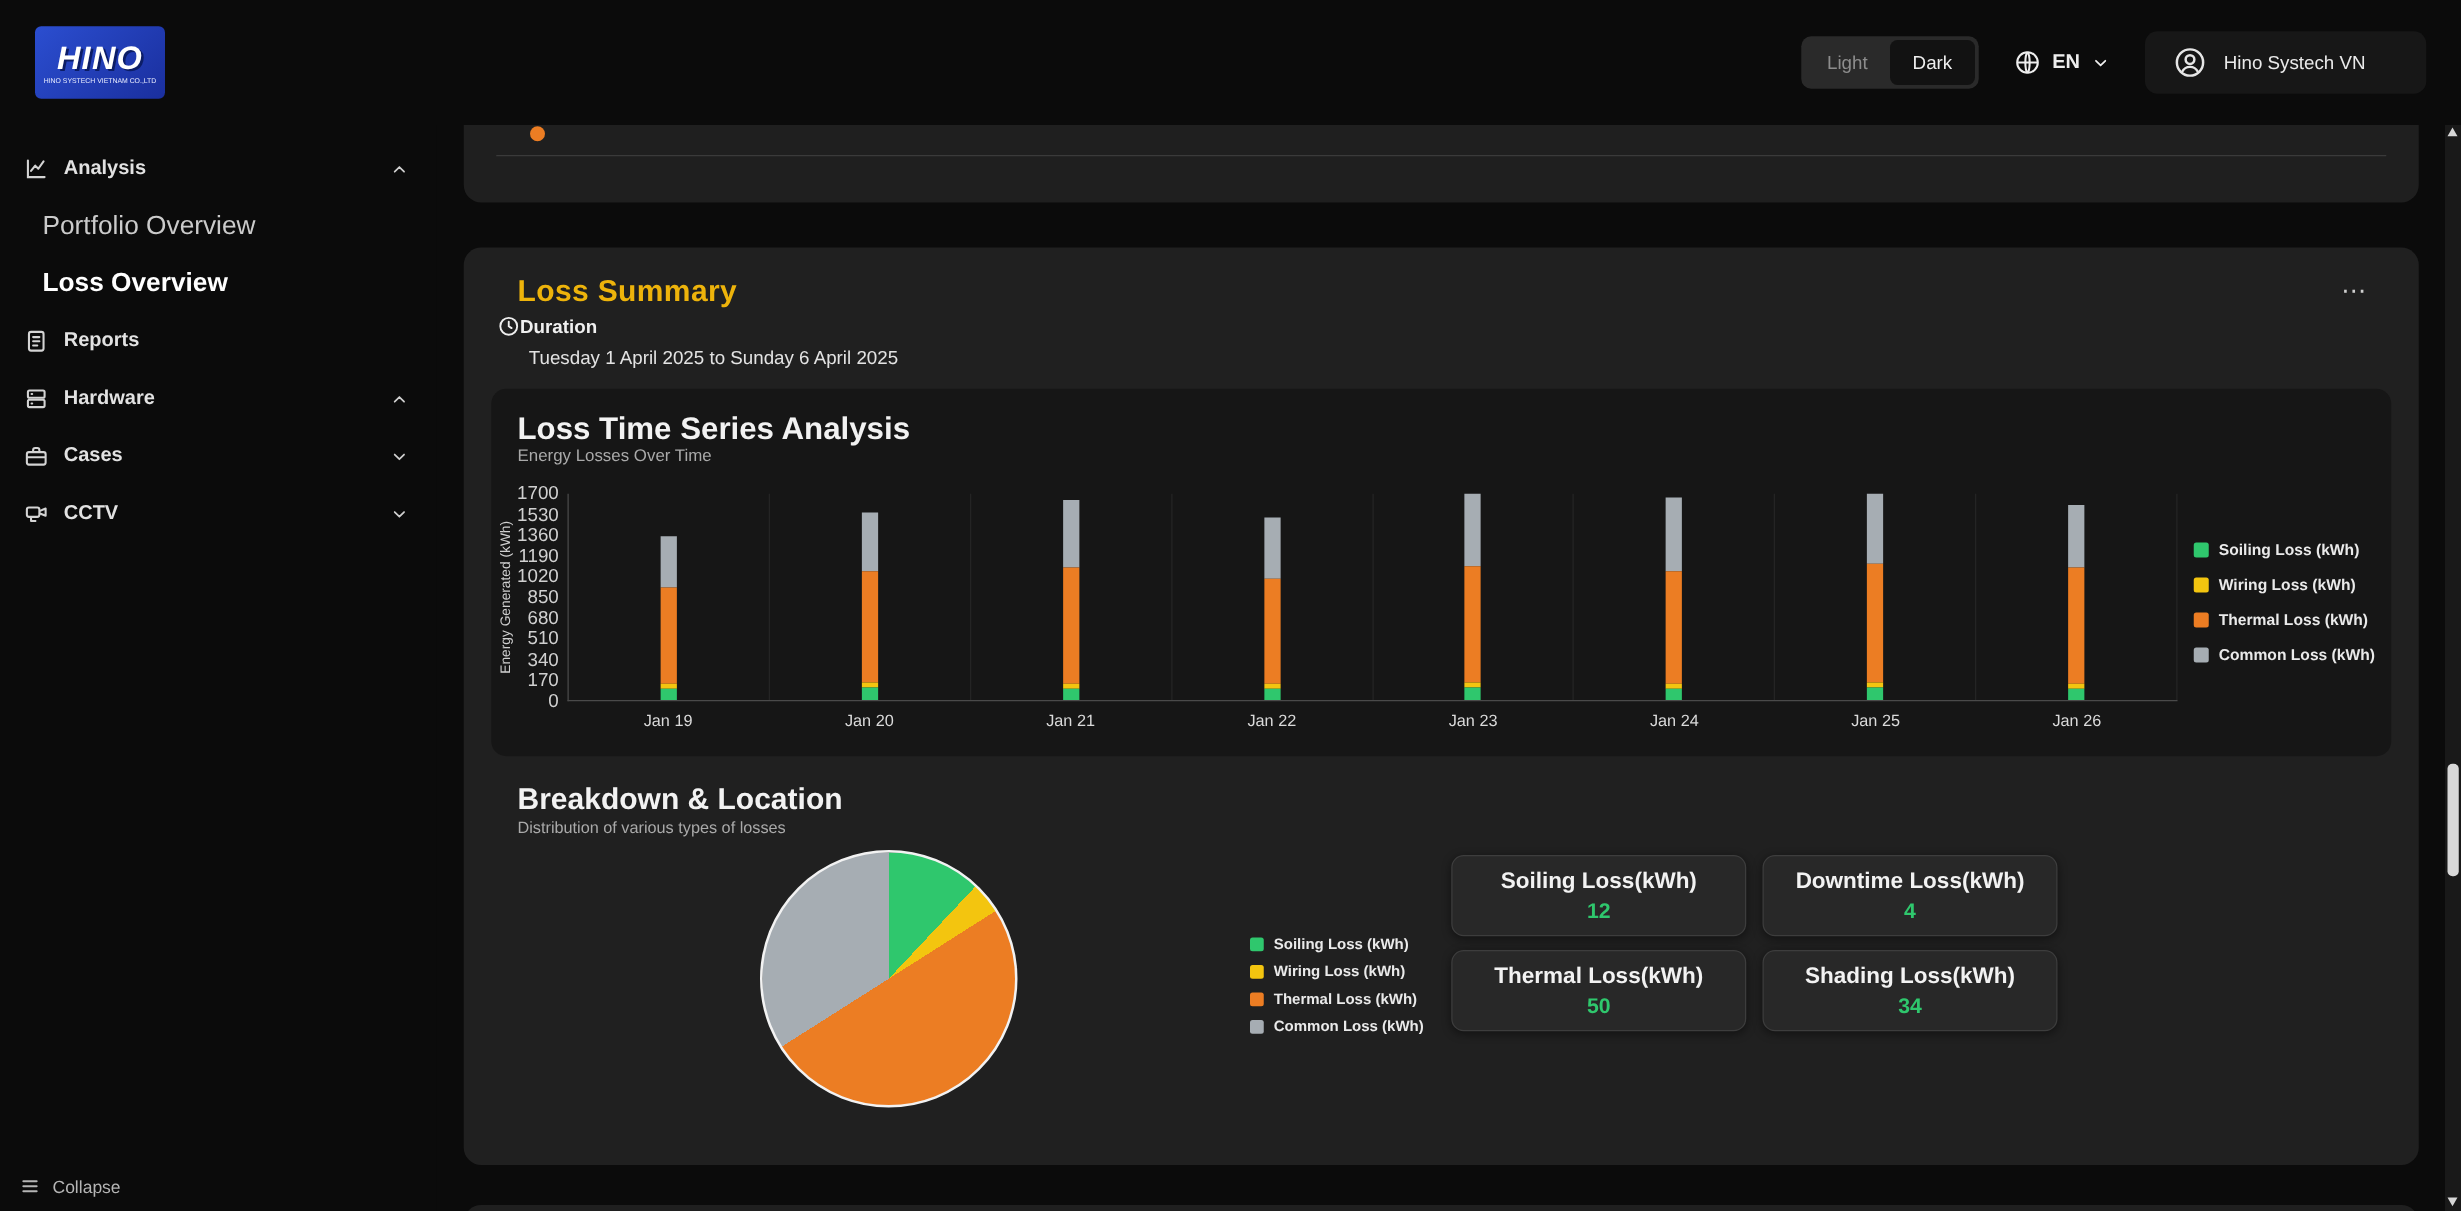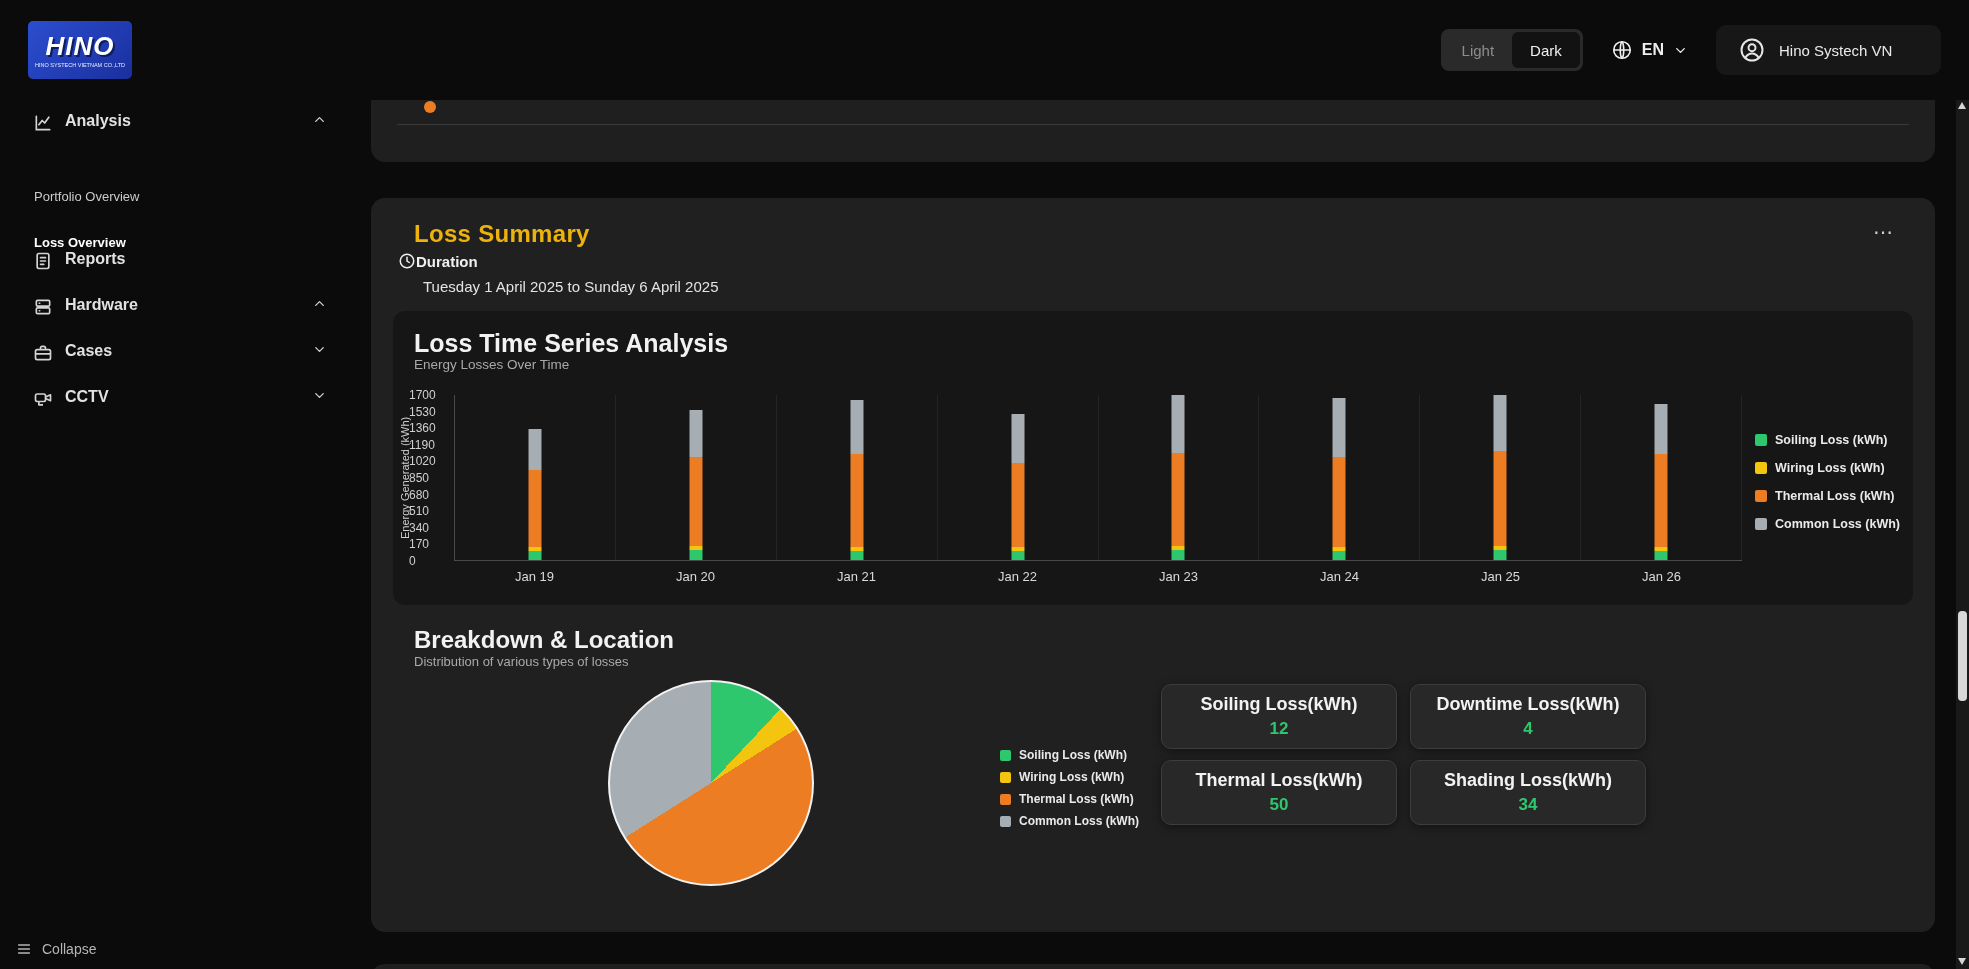--- a/index.html
+++ b/index.html
@@ -21,28 +21,28 @@
   .lang{display:flex;align-items:center;gap:9px;cursor:pointer;color:#eee}
   .lang svg{width:22px;height:22px}
   .lang-code{font-weight:bold;font-size:16px}
   .chev-sm svg{width:15px;height:15px}
   .user-chip{display:flex;align-items:center;gap:13px;background:#171717;border-radius:10px;height:50px;
     padding:0 22px;min-width:225px;cursor:pointer}
   .user-chip svg{width:28px;height:28px}
   .user-name{font-size:15px;color:#eaeaea}
   
   .sidebar{position:absolute;top:100px;left:0;width:349px;height:869px;background:#0b0b0b;padding-top:12px}
-  .nav-section{display:flex;align-items:flex-start;height:46px;padding:0 22px 0 32px;gap:11px;cursor:pointer;color:#e2e2e2}
+  .nav-section{display:flex;align-items:center;height:46px;padding:0 22px 0 18px;gap:11px;cursor:pointer;color:#e2e2e2}
   .nav-section .nav-label{font-weight:bold;font-size:16px;flex:1}
   .nav-icon{width:22px;height:22px;display:flex;align-items:center;justify-content:center;color:#d4d4d4}
   .nav-icon svg{width:20px;height:20px}
   .chev{color:#cfcfcf;display:flex}
   .chev svg{width:15px;height:15px}
   .chev.up svg{transform:rotate(180deg)}
-  .nav-child{height:46px;display:flex;align-items:flex-end;padding-left:34px;font-size:13px;color:#cbcbcb;cursor:pointer}
+  .nav-child{height:46px;display:flex;align-items:center;padding-left:34px;font-size:21px;color:#cbcbcb;cursor:pointer}
   .nav-child.active{color:#fff;font-weight:bold}
   .collapse-row{position:absolute;bottom:12px;left:16px;display:flex;align-items:center;gap:10px;
     color:#b5b5b5;font-size:14px;cursor:pointer}
   .collapse-row svg{width:16px;height:16px}
   
   .main{position:absolute;top:100px;left:349px;width:1608px;height:869px}
   .card-top-partial{position:absolute;left:22px;top:0;width:1564px;height:62px;background:#1f1f1f;
     border-radius:0 0 14px 14px}
   .partial-divider{position:absolute;left:26px;right:26px;top:24px;height:1px;background:#3a3a3a}
   .partial-dot{position:absolute;left:53px;top:1px;width:12px;height:12px;border-radius:50%;background:#ec7d23}
@@ -56,21 +56,21 @@
   .duration-row svg{width:18px;height:18px;color:#eee}
   .duration-label{font-size:15px;font-weight:bold}
   .duration-value{position:absolute;left:52px;top:80px;font-size:15px;color:#e3e3e3}
   
   .ts-panel{position:absolute;left:22px;top:113px;width:1520px;height:294px;background:#161616;border-radius:12px}
   .ts-title{position:absolute;left:21px;top:18px;font-size:25px;font-weight:bold;color:#f2f2f2}
   .ts-sub{position:absolute;left:21px;top:46px;font-size:13.5px;color:#a9a9a9}
   .ylab{position:absolute;left:4px;top:84px;height:166px;width:16px;display:flex;align-items:center;justify-content:center;
     writing-mode:vertical-rl;transform:rotate(180deg);font-size:11px;color:#d0d0d0;white-space:nowrap}
   .yticks{position:absolute;left:16px;top:84px;width:38px;height:166px}
-  .ytick{position:absolute;right:0;transform:translateY(50%);font-size:12px;color:#d0d0d0;text-align:left;width:38px}
+  .ytick{position:absolute;right:0;transform:translateY(50%);font-size:15px;color:#d0d0d0;text-align:right;width:38px}
   .plot{position:absolute;left:61px;top:84px;width:1288px;height:166px;border-left:1px solid #4a4a4a;
     border-bottom:1px solid #4a4a4a;display:flex}
   .bar-col{flex:1;position:relative;border-right:1px solid #242424}
   .bar-stack{position:absolute;left:50%;transform:translateX(-50%);bottom:0;width:13px;height:100%;
     display:flex;flex-direction:column-reverse}
   .xlabels{position:absolute;left:61px;top:258px;width:1288px;display:flex}
   .xlabel{flex:1;text-align:center;font-size:13px;color:#dadada}
   .bar-legend{position:absolute;left:1362px;top:122px;display:flex;flex-direction:column;gap:14px}
   .legend-item{display:flex;align-items:center;gap:8px;cursor:pointer}
   .legend-square{width:12px;height:12px;border-radius:2px;flex:0 0 auto}

